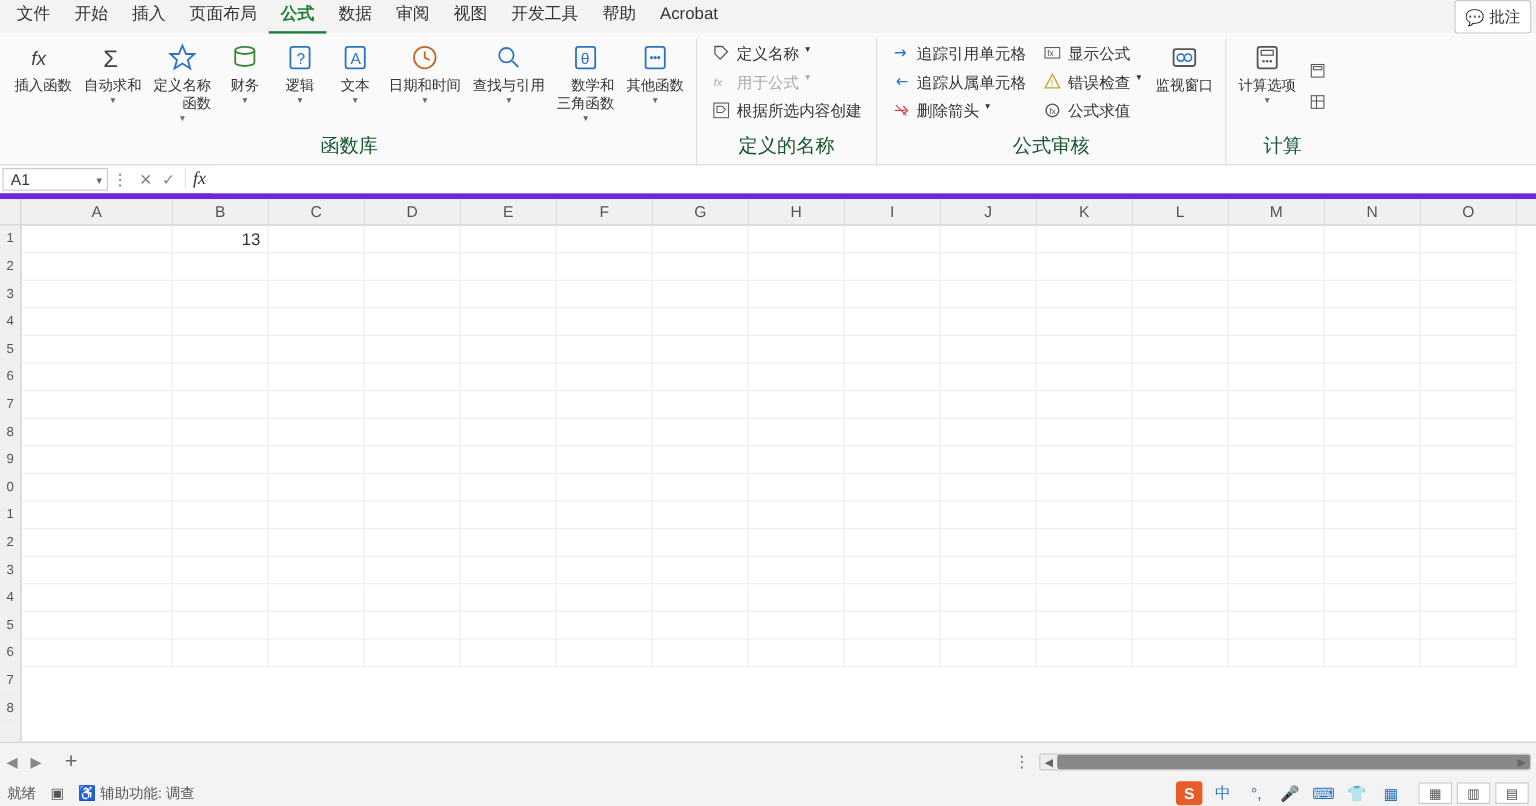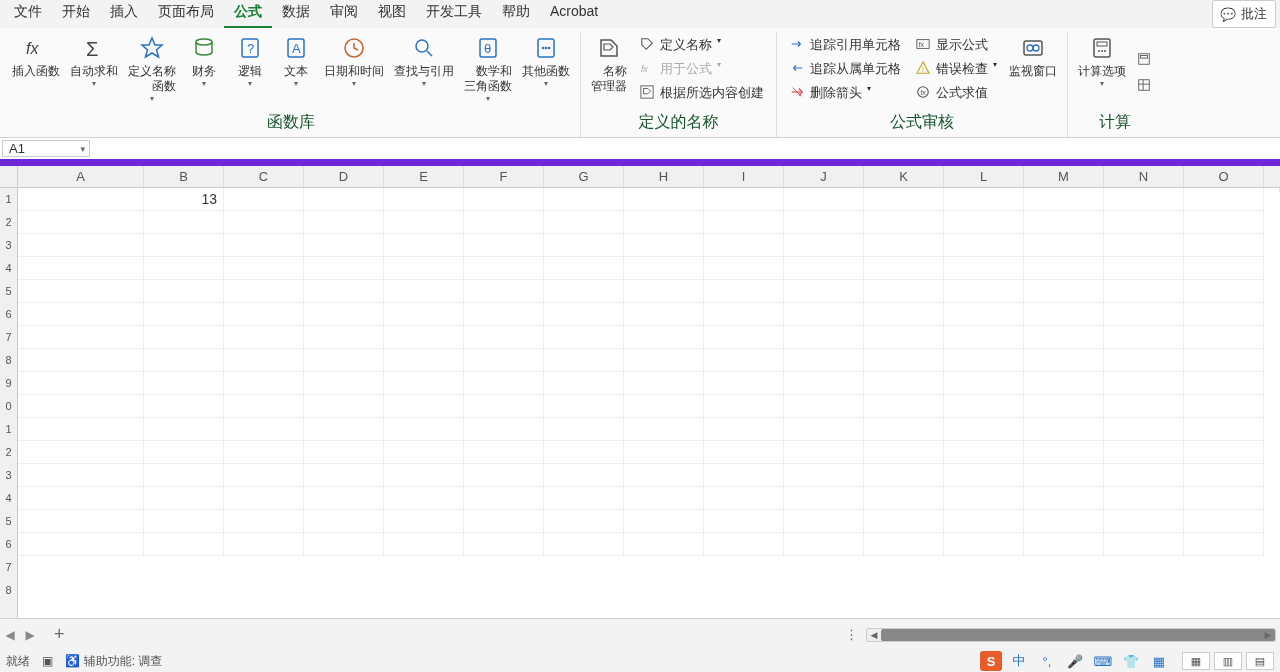--- a/index.html
+++ b/index.html
@@ -20,21 +20,21 @@
 .rbtn { display: flex; flex-direction: column; align-items: center; justify-content: flex-start; padding: 2px 4px; min-width: 44px; cursor: pointer; border-radius: 3px; }
 .rbtn .ico { width: 28px; height: 28px; display: flex; align-items: center; justify-content: center; font-size: 22px; }
 .rbtn .lbl { font-size: 12px; text-align: right; line-height: 1.25; margin-top: 2px; white-space: pre-line; }
 .rbtn .dd { font-size: 8px; color: #666; }
 .rcol { display: flex; flex-direction: column; gap: 2px; justify-content: flex-start; padding-top: 2px; }
 .rrow { display: flex; align-items: flex-start; gap: 5px; font-size: 13px; padding: 2px 6px; cursor: pointer; border-radius: 3px; white-space: nowrap; }
 .rrow .sico { width: 16px; height: 16px; display: flex; align-items: center; justify-content: center; font-size: 14px; }
 .rrow.disabled { color: #aaa; }
 
 
-.fbar { height: 28px; border-bottom: 7px solid #6d28d9; display: flex; align-items: stretch; background: #fff; flex-direction: column; }
+.fbar { height: 28px; border-bottom: 5px solid #6d28d9; display: flex; align-items: stretch; background: #fff; }
 .namebox { width: 88px; border: 1px solid #ccc; margin: 2px; display: flex; align-items: center; padding: 0 6px; font-size: 13px; position: relative; background:#fff;}
 .namebox .dd { position: absolute; right: 4px; font-size: 9px; color: #666; }
 .fbar .dots { width: 16px; display:flex; align-items:center; justify-content:center; color:#666; }
 .fbar .btns { display: flex; align-items: center; gap: 8px; padding: 0 8px; color: #888; border-right:1px solid #e4e4e4; margin:3px 0;}
 .fbar .fx { padding: 0 6px; display:flex; align-items:center; font-style:italic; font-family:serif; font-size:15px; }
 .fbar .finput { flex: 1; border: none; outline: none; padding: 0 6px; font-size: 13px; }
 
 
 .gridwrap { position: absolute; top: 166px; left: 0; right: 0; bottom: 54px; overflow: hidden; }
 .corner { position: absolute; left: 0; top: 0; width: 18px; height: 22px; background: #f0f0f0; border-right: 1px solid #ccc; border-bottom: 1px solid #ccc; }
@@ -200,30 +200,20 @@
           </div>
         <div class="lbl">其他函数</div>
         <div class="dd">▾</div>
       </div>
     </div>
     <div class="rgroup-label">函数库</div>
   </div>
 
   <div class="rgroup">
     <div class="rgroup-buttons">
-      <div class="rbtn">
-        <div class="ico">
-            <svg viewBox="0 0 24 24">
-              <path d="M4 4h10l6 6v10H4z" fill="none" stroke="#555" stroke-width="1.5"></path>
-              <path d="M7 8h6l3 3-3 3H7z" fill="none" stroke="#555" stroke-width="1.2"></path>
-            </svg>
-          </div>
-        <div class="lbl">名称
-管理器</div>
-      </div>
       <div class="rcol">
         <div class="rrow">
           <span class="sico">
               <svg viewBox="0 0 16 16">
                 <path d="M2 2h7l5 5-7 7-5-5z" fill="none" stroke="#555" stroke-width="1.2"></path>
               </svg>
             </span>
           <span>定义名称</span>
           <span class="dd" style="font-size:8px;">▾</span>
         </div>

